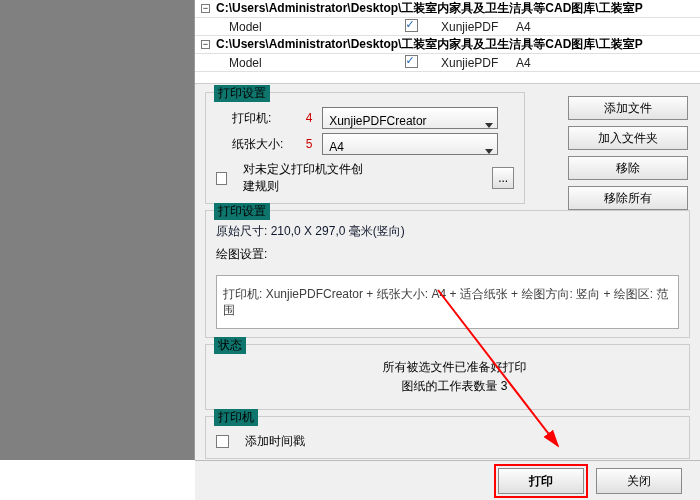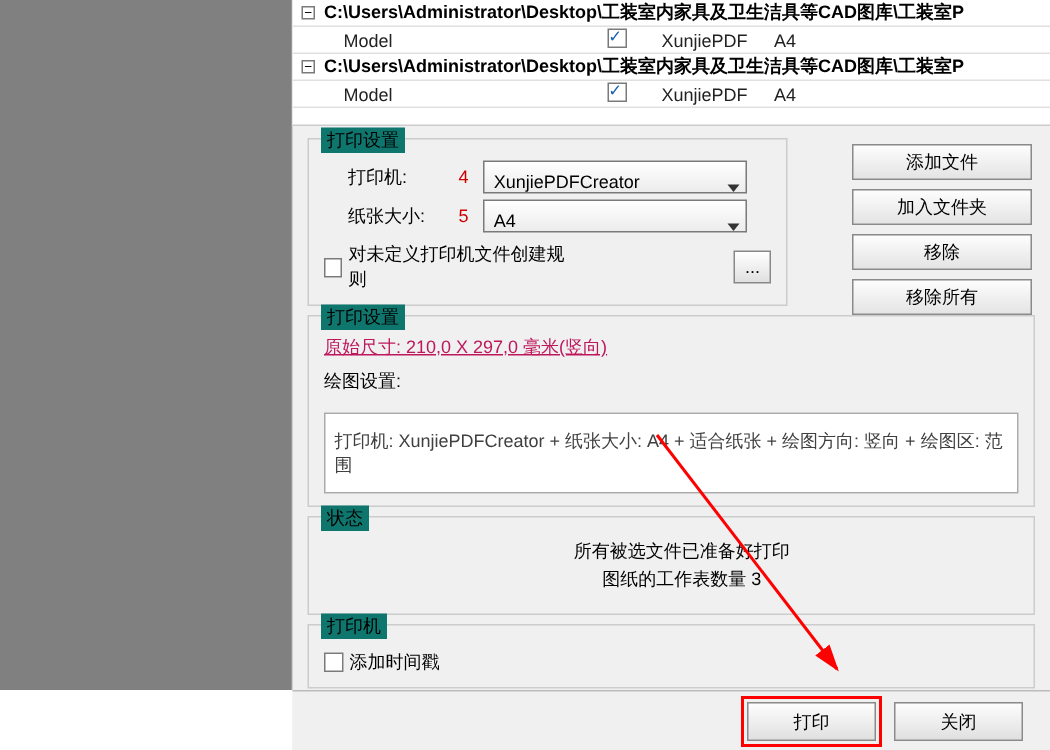--- a/index.html
+++ b/index.html
@@ -72,56 +72,56 @@
   .dropdown {
     width: 190px; height: 22px; border: 1px solid #7a7a7a;
     background: linear-gradient(#fff,#ececec);
     display: flex; align-items: flex-end; justify-content: space-between;
     padding: 0 4px 0 6px;
   }
   .dropdown .arrow {
     width: 0; height: 0; border-left: 4px solid transparent;
     border-right: 4px solid transparent; border-top: 5px solid #333;
   }
-  .small-checkbox-row { display: flex; align-items: center; margin-top: 6px; }
+  .small-checkbox-row { display: flex; align-items: center; margin-top: 6px; gap: 12px; }
   .small-checkbox-row .chk { margin-right: 4px; }
   .browse-btn {
     width: 26px; height: 22px; border: 1px solid #888;
     background: linear-gradient(#fff,#e0e0e0);
     text-align: center; line-height: 20px; margin-left: 110px;
   }
   .side-buttons {
     position: absolute; right: 12px; top: 96px; width: 120px;
     display: flex; flex-direction: column; gap: 6px;
   }
   .btn {
     height: 24px; border: 1px solid #8a8a8a;
     background: linear-gradient(#fdfdfd,#e4e4e4);
     text-align: center; line-height: 22px; cursor: default;
   }
-  .print-settings-box .original { color: #be185d; margin: 2px 0 6px 0; text-decoration: underline; }
+  .print-settings-box .original { color: #0f172a; margin: 2px 0 6px 0; }
   .draw-set-label { color: #000; margin-bottom: 12px; }
   .draw-set-field {
     border: 1px solid #aaa; background: #fff; padding: 10px 6px;
     min-height: 38px; color: #404040; line-height: 16px;
   }
   .status-block { padding: 2px 0 4px 14px; }
   .status-block div { margin: 2px 0; color: #000; text-align: center; }
   .bottom-bar {
     position: absolute; left: 0; right: 0; bottom: 0; height: 40px;
     border-top: 1px solid #bbb; background: #f0f0f0;
     display: flex; justify-content: flex-end; align-items: center;
     padding-right: 18px; gap: 12px;
   }
   .bottom-btn {
     width: 86px; height: 26px; border: 1px solid #8a8a8a;
     background: linear-gradient(#fdfdfd,#e0e0e0);
     text-align: center; line-height: 24px;
   }
-  .highlight-print { outline: 2px solid #f00; outline-offset: 2px; }
+  .highlight-print { outline: 2px solid #f00; outline-offset: 2px; font-weight: bold; }
   
   .arrow-svg { position: absolute; pointer-events: none; }
 </style>
 </head>
 <body>
 
 <div class="left-pane"></div>
 
 <div class="right-pane">
 

